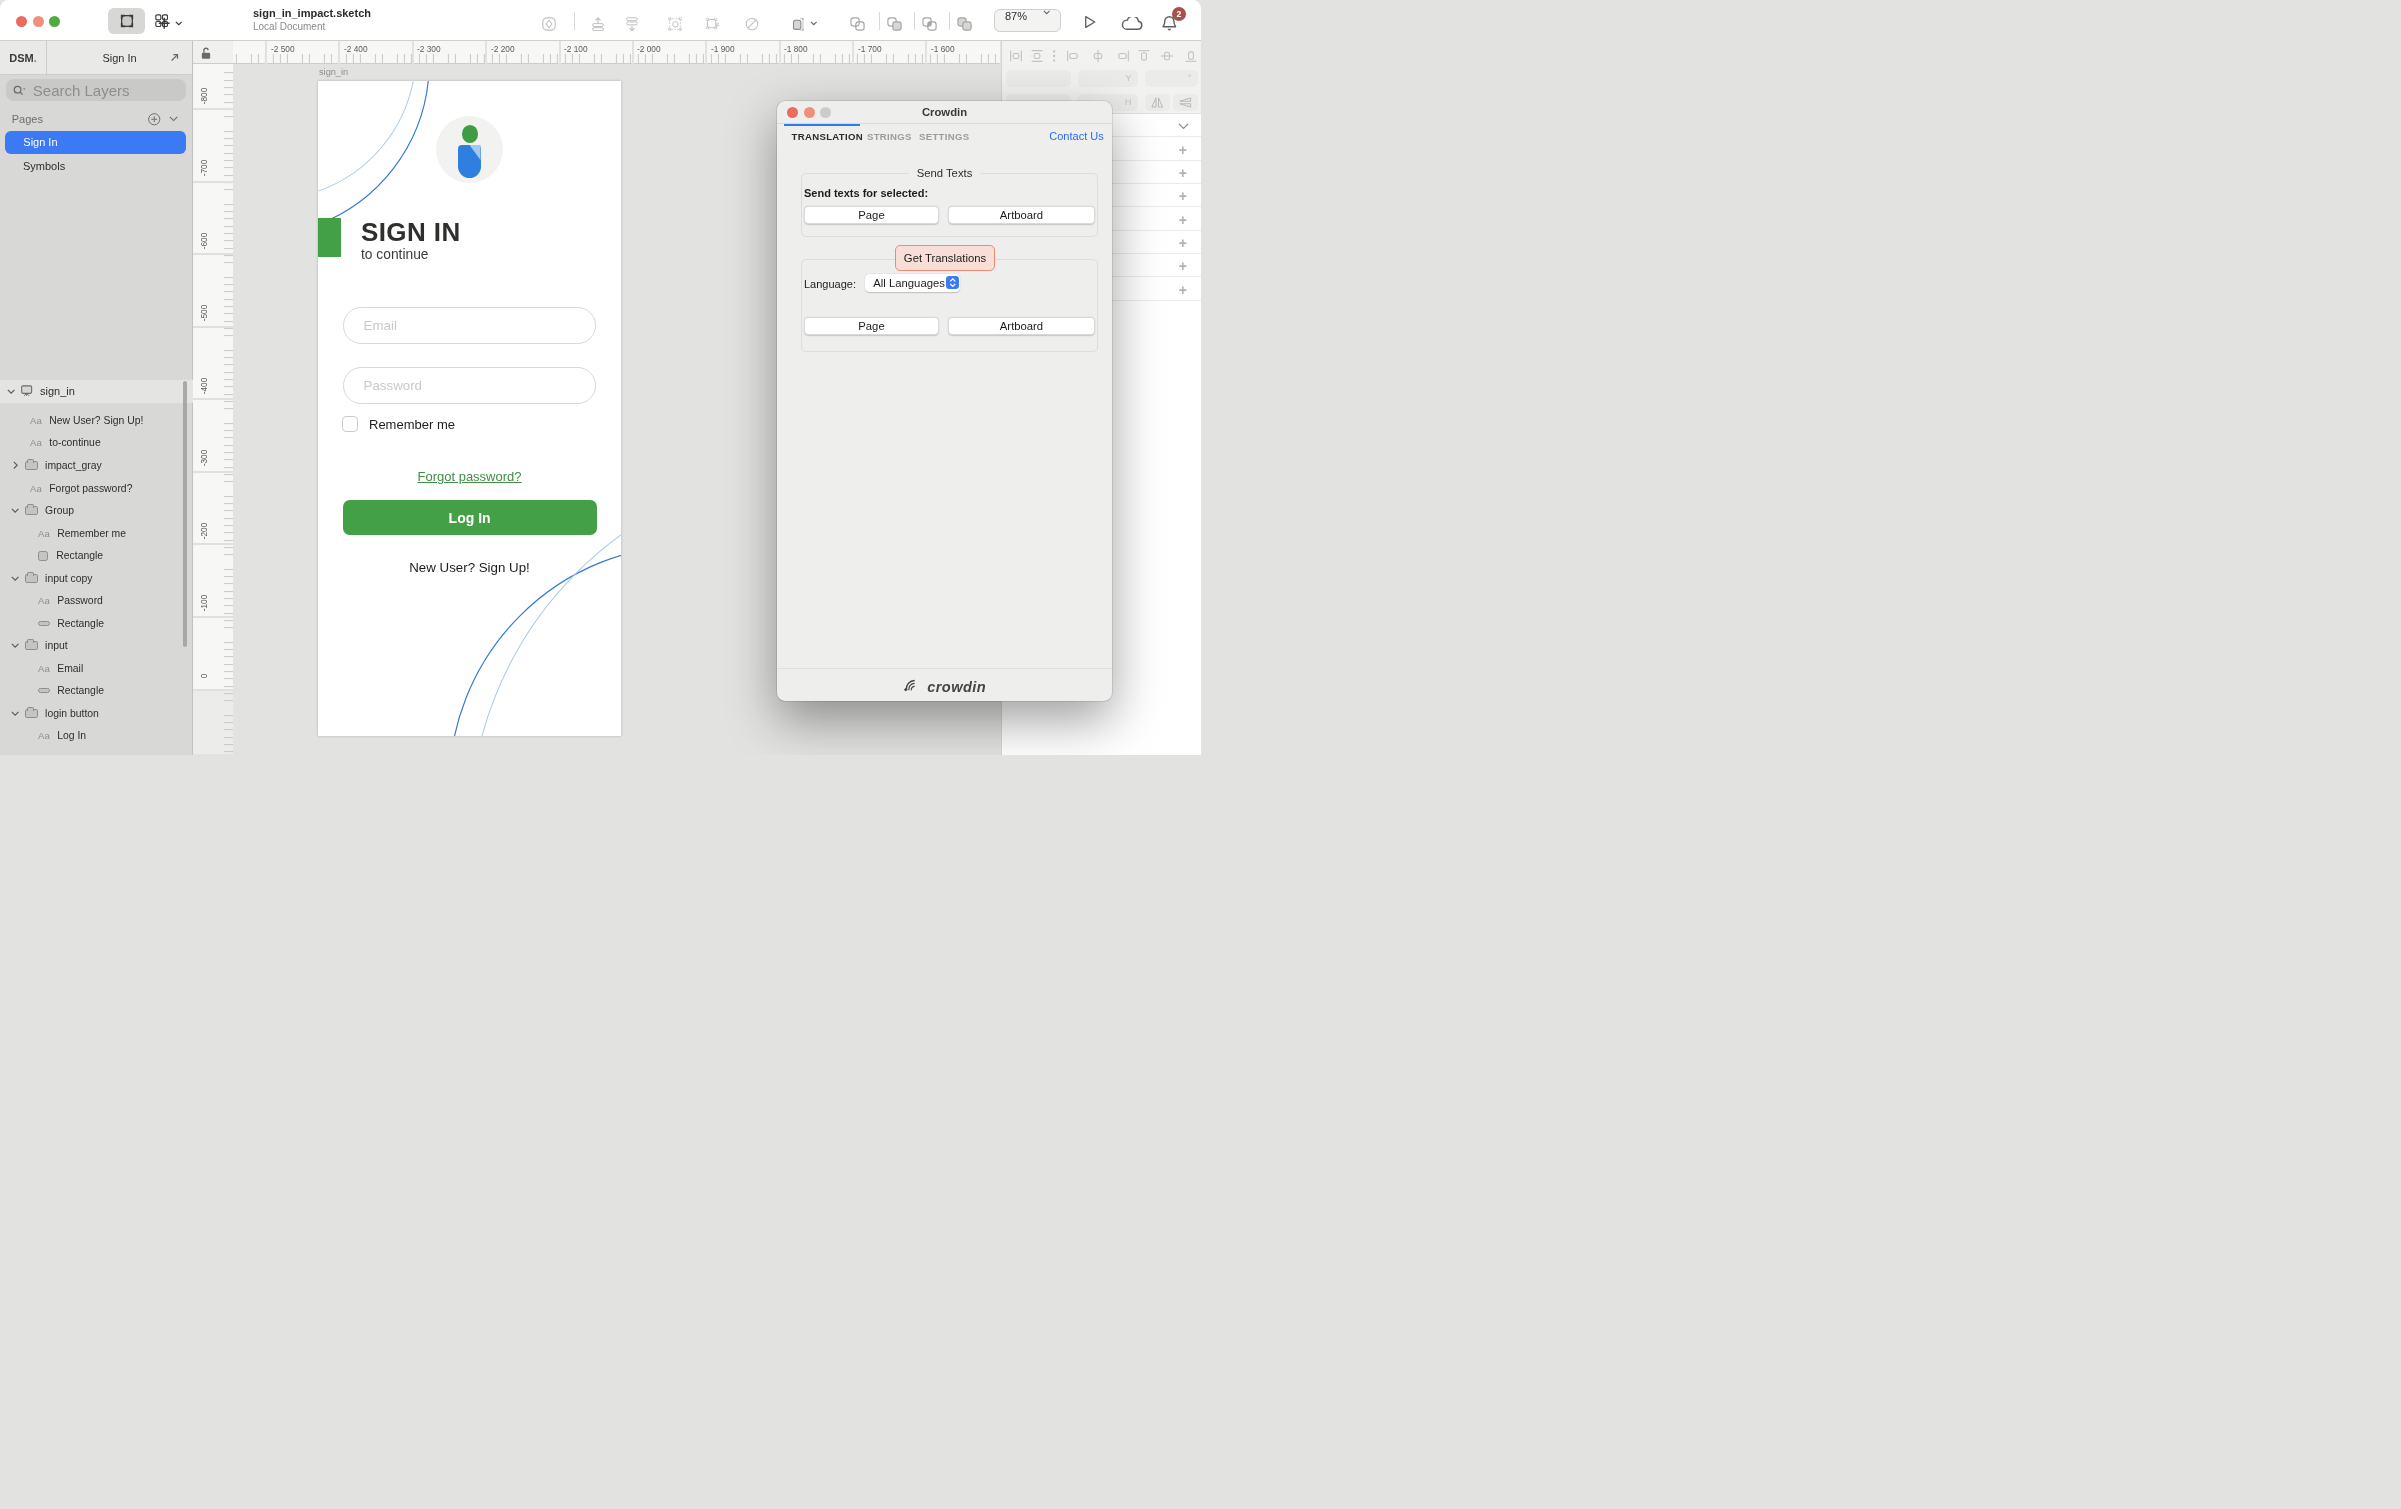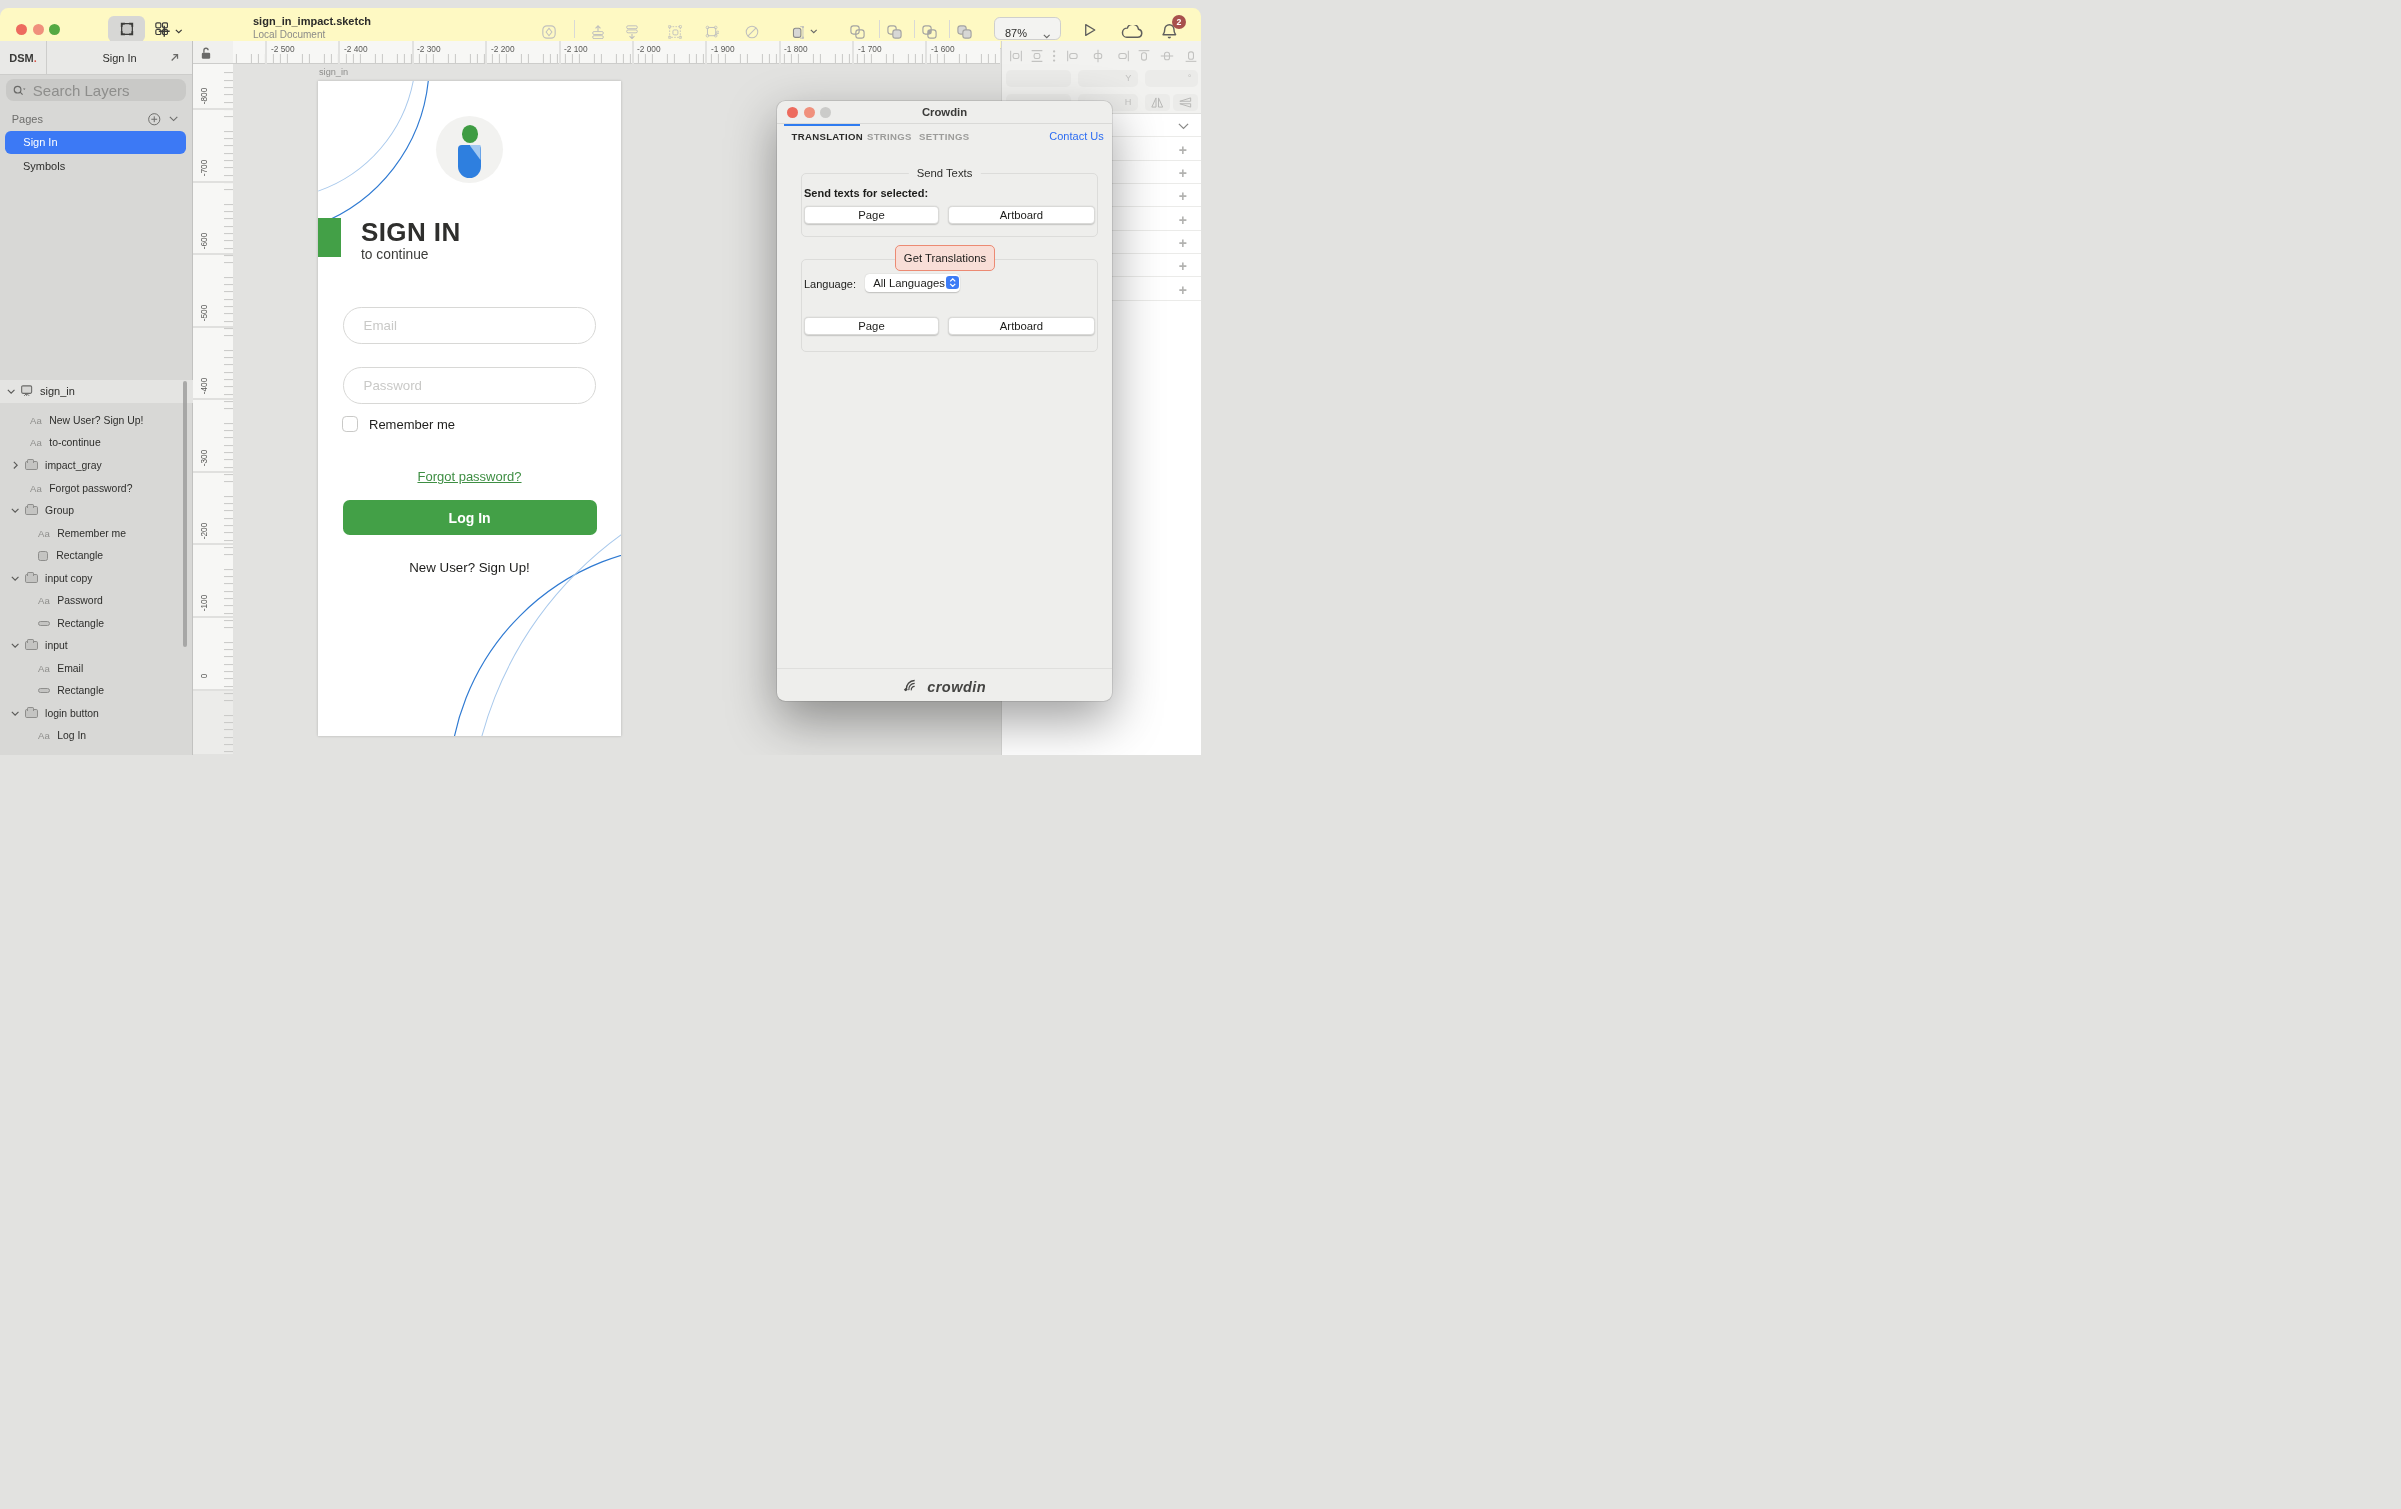--- a/index.html
+++ b/index.html
@@ -1,31 +1,31 @@
 <!DOCTYPE html>
 <html style="font-size:13.3px"><head>
 <meta charset="utf-8">
 <style>
   *{margin:0;padding:0;box-sizing:border-box;font-family:"Liberation Sans",sans-serif}
   html,body{width:1201px;height:755px}
   body{position:relative;overflow:hidden;background:#e2e2e0;font-size:11px;color:#2e2e2c}
   svg{display:block}
 
   
-  #toolbar{position:absolute;left:0;top:8px;width:1201px;height:41px;background:#fef9c3;border-bottom:0.8px solid #cfcfcd;border-radius:8.3px 8.3px 0 0}
+  #toolbar{position:absolute;left:0;top:0;width:1201px;height:41px;background:#ffffff;border-bottom:0.8px solid #cfcfcd;border-radius:8.3px 8.3px 0 0}
   .tl{position:absolute;top:16px;width:11px;height:11px;border-radius:50%}
   #mode-toggle{position:absolute;left:108px;top:7.5px;width:70px;height:26px;display:flex;align-items:center}
   #mode-sel{width:37px;height:26px;background:#d7d7d5;border-radius:5.8px;display:flex;align-items:center;justify-content:center}
   #mode-grid{width:33px;height:26px;display:flex;align-items:center;justify-content:center}
   .ttl{position:absolute;left:253px}
   #doc-title{top:6.7px;font-weight:bold;font-size:11px;color:#2b2b29}
   #doc-sub{top:21px;font-size:10px;color:#8b8b89}
   .ticon{position:absolute;top:16.7px}
   .sep{position:absolute;top:11.7px;width:0.8px;height:18.3px;background:#d9d9d7}
-  #zoom-ctl{position:absolute;left:994px;top:9.2px;width:67px;height:22.5px;border:0.8px solid #cfcfcd;border-radius:5.8px;background:#f3f3f1;display:flex;align-items:flex-end}
+  #zoom-ctl{position:absolute;left:994px;top:9.2px;width:67px;height:22.5px;border:0.8px solid #cfcfcd;border-radius:5.8px;background:#f3f3f1;display:flex;align-items:flex-start}
   #zoom-ctl span{margin-left:10px;font-size:11px;color:#2e2e2c}
   #badge{position:absolute;left:1172px;top:6.7px;width:14px;height:14px;background:#a8514d;color:#fff;border-radius:50%;font-size:8.8px;font-weight:bold;display:flex;align-items:center;justify-content:center}
 
   
   #sidebar{position:absolute;left:0;top:41px;width:193px;height:714px;background:#d8d8d6;border-right:0.8px solid #c2c2c0}
   #sb-tabs{position:absolute;left:0;top:0;width:100%;height:34px;background:#e9e9e7;border-bottom:0.8px solid #cdcdcb;display:flex}
   #tab-dsm{width:47px;border-right:0.8px solid #cdcdcb;display:flex;align-items:center;justify-content:center;font-size:11px;font-weight:bold;color:#3a3a38}
   #tab-dsm .dot{color:#d9564a}
   #tab-page{flex:1;display:flex;align-items:center;justify-content:center;font-size:11px;color:#2e2e2c;position:relative}
   #tab-page svg{position:absolute;right:12.5px}

